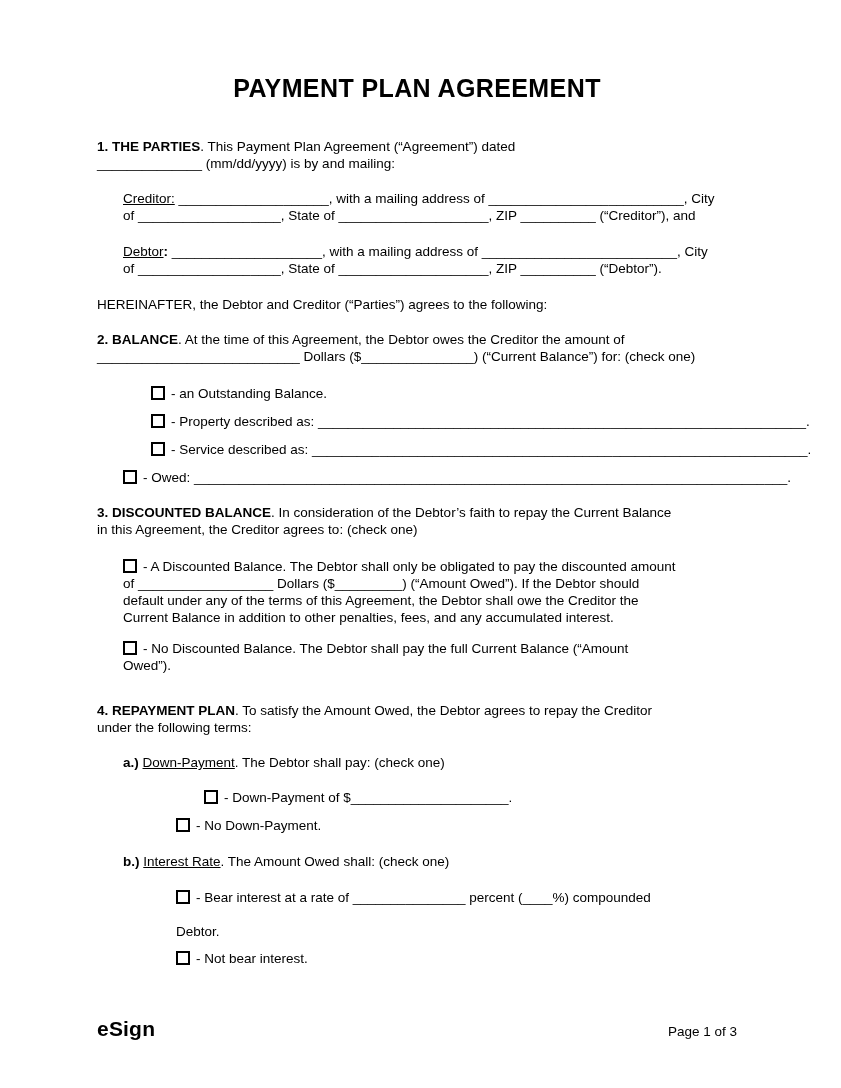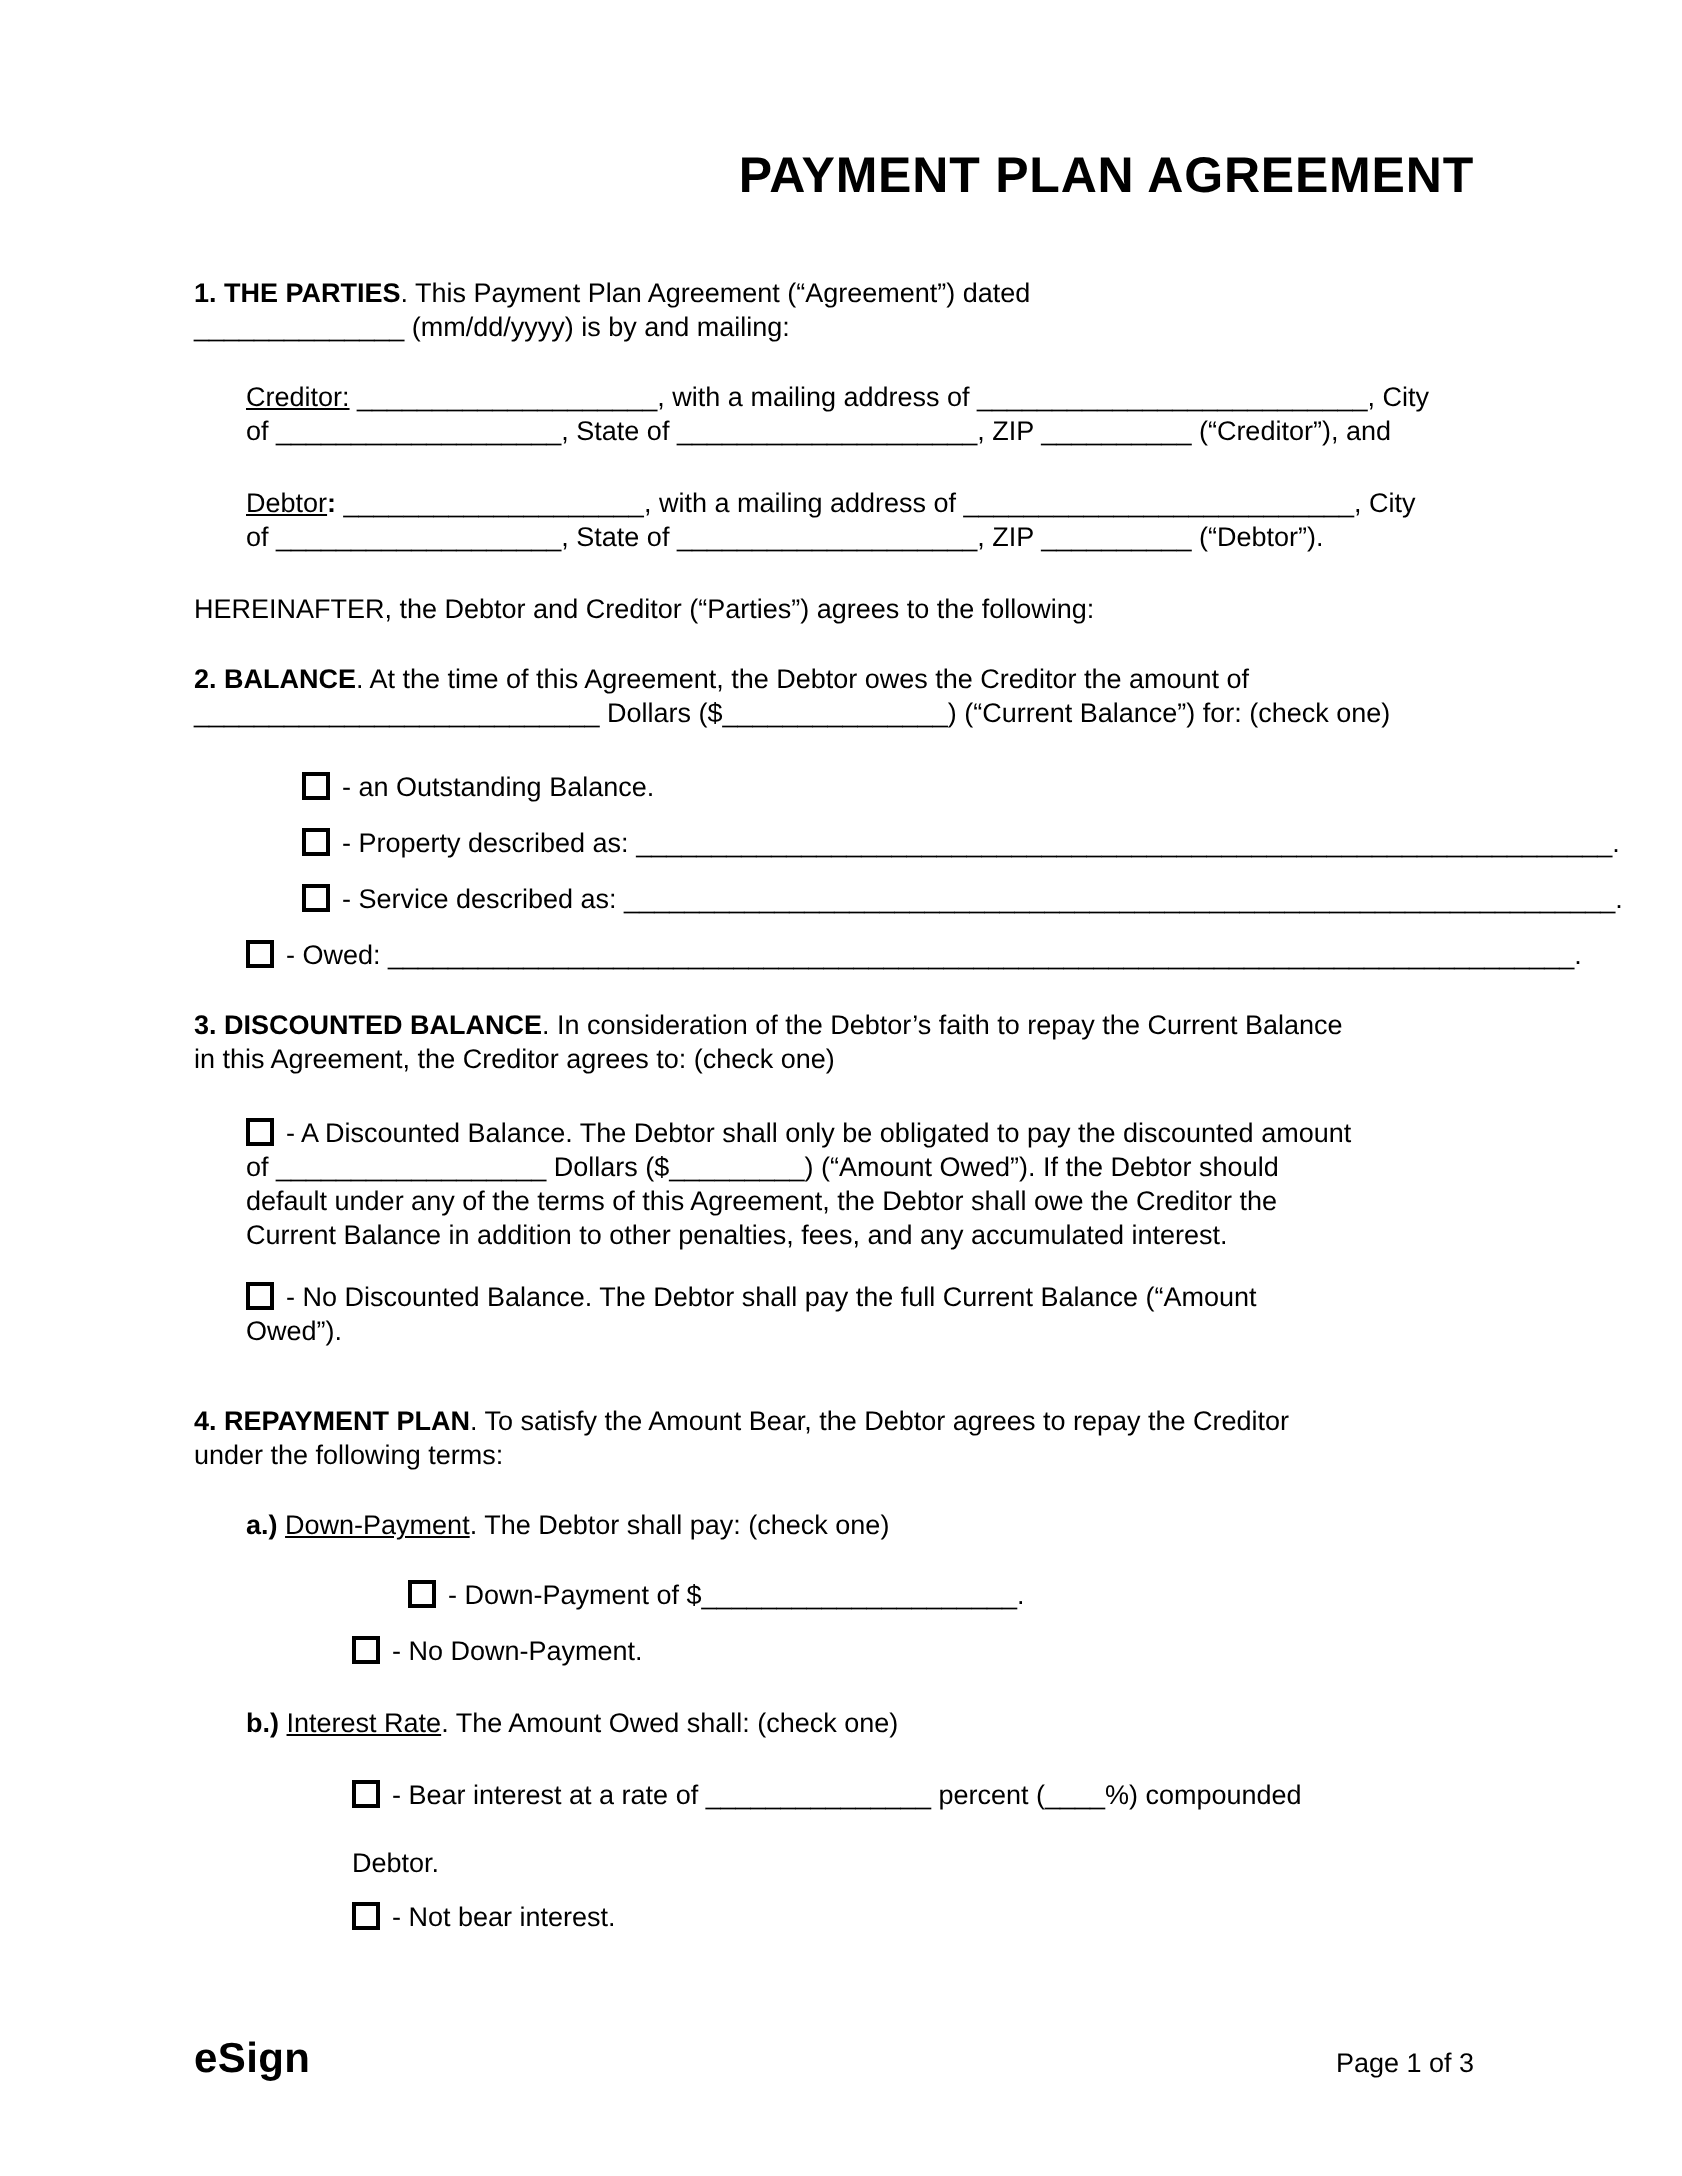--- a/index.html
+++ b/index.html
@@ -14,21 +14,21 @@
     line-height: 17px;
     color: #000000;
     overflow: hidden;
   }
   .content {
     padding: 74px 104px 0 97px;
     white-space: nowrap;
   }
   .title {
     margin: 0 0 36px 0;
-    text-align: right;
+    text-align: center;
     font-size: 25px;
     line-height: 28px;
     font-weight: bold;
     letter-spacing: 0.4px;
     white-space: normal;
   }
   .p { margin: 0; }
   .ind1 { margin-left: 26px; }
   .ind2 { margin-left: 79px; }
   .mb10 { margin-bottom: 10px; }
@@ -97,21 +97,21 @@
 
     <p class="p mb20"><span style="font-weight: bold;">3. DISCOUNTED BALANCE</span><span>. In consideration of the Debtor’s faith to repay the Current Balance</span><br><span>in this Agreement, the Creditor agrees to: (check one)</span></p>
 
     <div class="p ind1 mb14">
       <span class="cb"></span><span><span>- A Discounted Balance. The Debtor shall only be obligated to pay the discounted amount</span><br><span>of __________________ Dollars ($_________) (“Amount Owed”). If the Debtor should</span><br><span>default under any of the terms of this Agreement, the Debtor shall owe the Creditor the</span><br><span>Current Balance in addition to other penalties, fees, and any accumulated interest.</span></span>
     </div>
     <div class="p ind1 mb28">
       <span class="cb"></span><span><span>- No Discounted Balance. The Debtor shall pay the full Current Balance (“Amount</span><br><span>Owed”).</span></span>
     </div>
 
-    <p class="p mb18"><span style="font-weight: bold;">4. REPAYMENT PLAN</span><span>. To satisfy the Amount Bear, the Debtor agrees to repay the Creditor</span><br><span>under the following terms:</span></p>
+    <p class="p mb18"><span style="font-weight: bold;">4. REPAYMENT PLAN</span><span>. To satisfy the Amount Owed, the Debtor agrees to repay the Creditor</span><br><span>under the following terms:</span></p>
 
     <p class="p ind1 mb18"><span style="font-weight: bold;">a.)</span><span> </span><span style="text-decoration: underline;">Down-Payment</span><span>. The Debtor shall pay: (check one)</span></p>
 
     <div class="p ind2 mb11">
       <span class="cb"></span><span><span>- Down-Payment of $_____________________.</span></span>
     </div>
     <div class="p ind2 mb19">
       <span class="cb"></span><span><span>- No Down-Payment.</span></span>
     </div>
 

